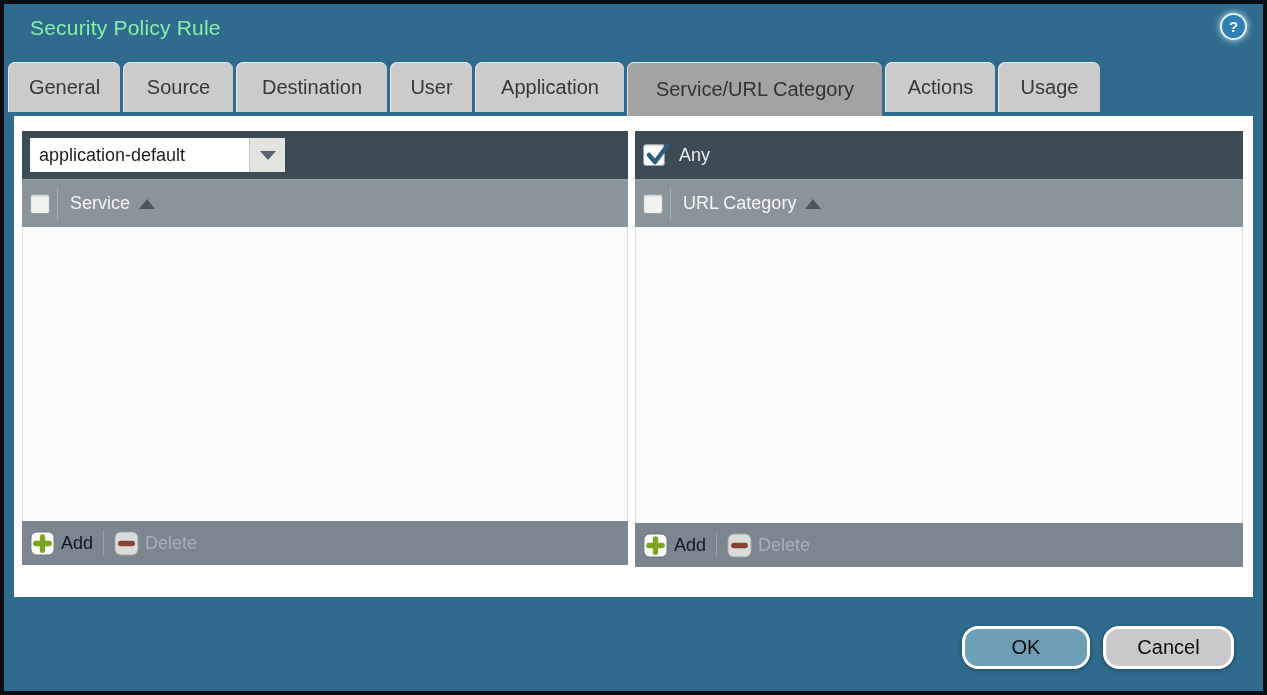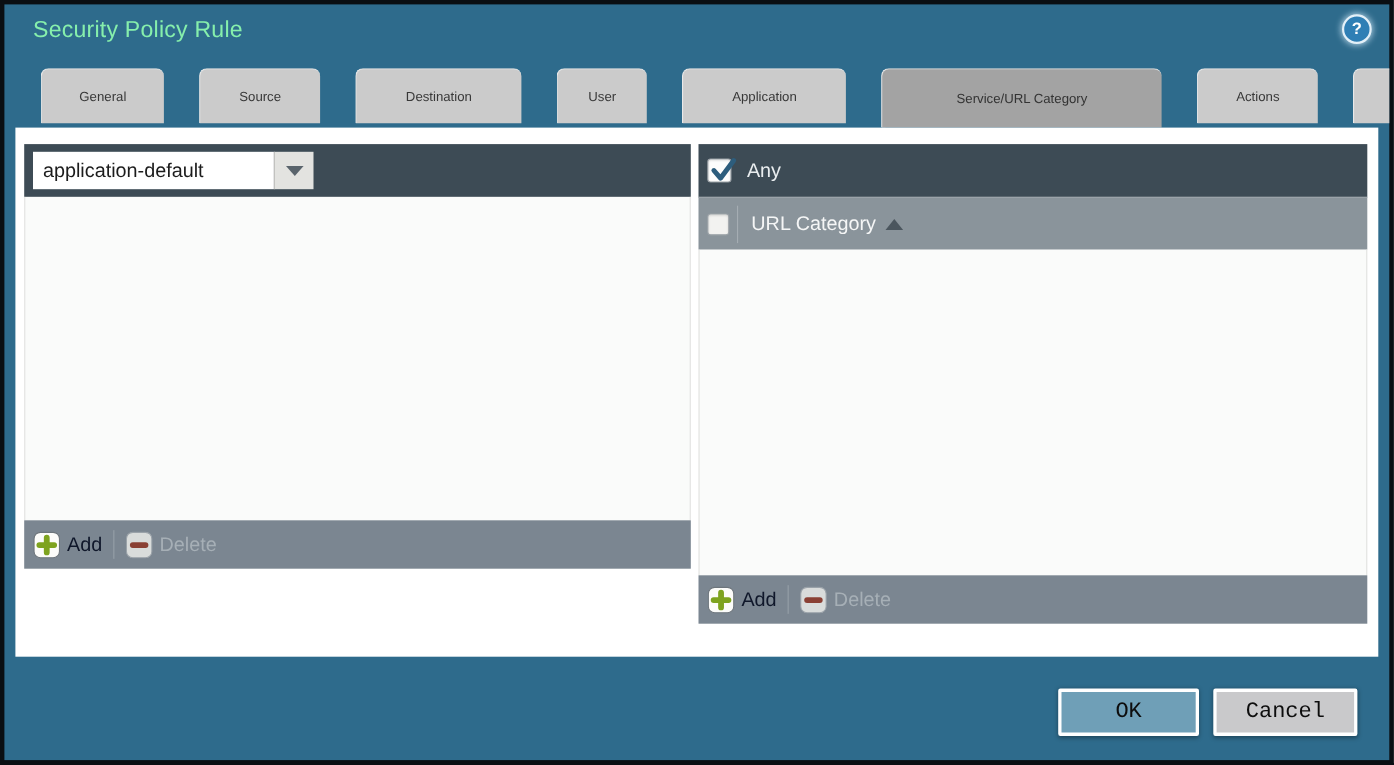--- a/index.html
+++ b/index.html
@@ -31,21 +31,21 @@
   
   .tabs {
     position:absolute; left:4px; top:58px; height:54px;
     display:flex; gap:3px; align-items:flex-start;
   }
   .tab {
     height:50px; background:#cbcbcb; color:#383838;
     border-radius:7px 7px 0 0;
     border-left:1px solid #e9e9e9; border-top:1px solid #e9e9e9;
     display:flex; align-items:center; justify-content:center;
-    font-size:12px; cursor:pointer;margin-left:29px;
+    font-size:20px; cursor:pointer;
   }
   .tab.active { background:#a3a3a3; color:#333; height:54px; }
 
   
   .content {
     position:absolute; left:10px; top:112px; width:1239px; height:481px;
     background:#ffffff;
   }
   .panel { position:absolute; top:15px; }
   .panel.left  { left:8px;   width:606px; }
@@ -108,22 +108,22 @@
     background:none; border:none; cursor:pointer;
     font-family:"Liberation Sans", sans-serif; font-size:18px;
   }
   .foot-btn .txt { color:#0f172a; }
   .foot-btn.disabled .txt { color:#a6afb6; }
   .foot-sep { width:1px; height:26px; background:#97a0a8; margin:0 10px; }
 
   
   .btn {
     position:absolute; top:622px; height:43px;
-    border:3px solid #ffffff; border-radius:2px;
-    font-family:Liberation Mono, monospace; font-size:20px; color:#0d0d0d;
+    border:3px solid #ffffff; border-radius:16px;
+    font-family:Liberation Sans, sans-serif; font-size:20px; color:#0d0d0d;
     cursor:pointer; box-shadow:0 1px 4px rgba(0,0,0,0.35);
   }
   .btn.ok     { left:958px;  width:128px; background:#6f9fb7; }
   .btn.cancel { left:1099px; width:131px; background:#c9c9cb; }
 </style>
 </head>
 <body>
 
 <div class="screen">
   <div class="dialog">
@@ -148,20 +148,26 @@
 
       <div class="panel left">
         <div class="toolbar">
           <div class="dropdown">
             <div class="dd-value">application-default</div>
             <div class="dd-btn">
               <span class="tri-down"></span>
             </div>
           </div>
         </div>
+        <div class="col-header">
+          <span class="checkbox"></span>
+          <span class="col-sep"></span>
+          <span class="col-label">Service</span>
+          <span class="tri-up"></span>
+        </div>
         <div class="list-body"></div>
         <div class="panel-footer">
           <button class="foot-btn">
             <svg width="25" height="25" viewBox="0 0 26 26">
               <rect x="1" y="1" width="24" height="24" rx="6" fill="#fcfcfa" stroke="#6d757c" stroke-width="1"></rect>
               <path d="M13 6 V20 M6 13 H20" stroke="#7ea31f" stroke-width="5.5" stroke-linecap="round"></path>
             </svg>
             <span class="txt">Add</span>
           </button>
           <span class="foot-sep"></span>

